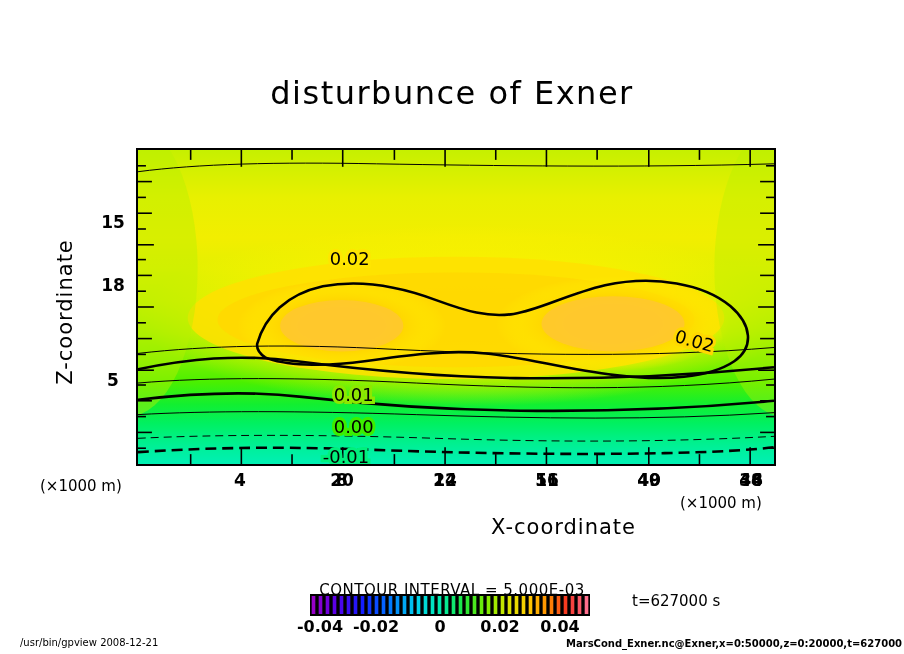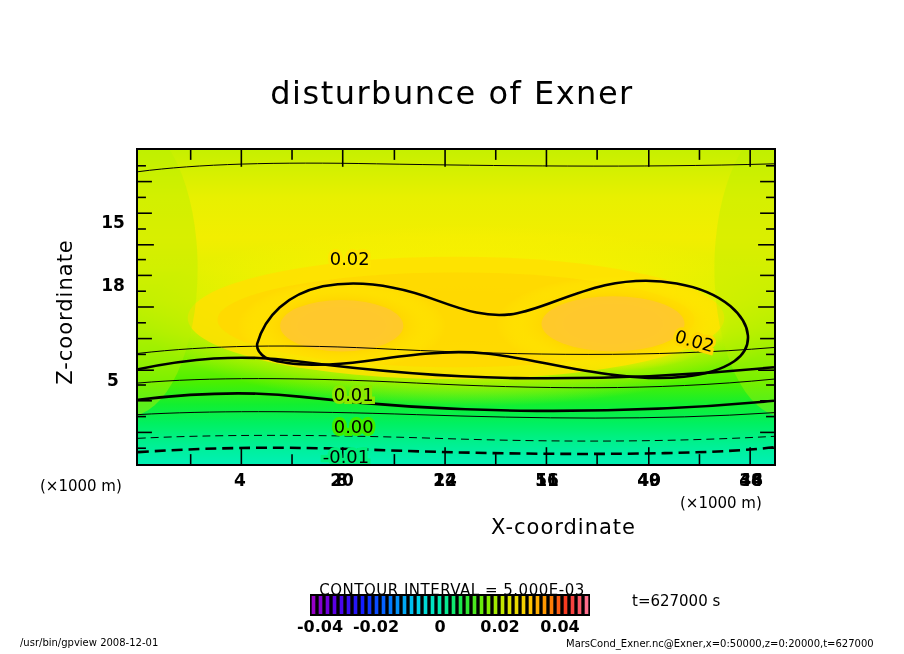--- a/index.html
+++ b/index.html
@@ -107,20 +107,21 @@
     left: 632px; top: 592px;
     font-size: 15px;
   }
   #footer-left {
     left: 20px; top: 637px;
     font-size: 10px;
   }
   #footer-right {
     left: 566px; top: 638px;
     font-size: 10px;
+    font-weight: bold;
   }
 </style>
 </head>
 <body>
 
 <div class="abs" id="plot-title">disturbunce of Exner</div>
 
 <div class="abs" id="plot-frame">
   <svg id="plot-svg" viewBox="0 0 640 318" preserveAspectRatio="none">
     <defs>
@@ -369,14 +370,14 @@
 
 <div class="abs" id="colorbar-ticks">
   <div class="cb-tick" style="left:0px">-0.04</div>
   <div class="cb-tick" style="left:56px">-0.02</div>
   <div class="cb-tick" style="left:120px">0</div>
   <div class="cb-tick" style="left:180px">0.02</div>
   <div class="cb-tick" style="left:240px">0.04</div>
 </div>
 
 <div class="abs" id="time-label">t=627000 s</div>
-<div class="abs" id="footer-left">/usr/bin/gpview  2008-12-01</div>
+<div class="abs" id="footer-left">/usr/bin/gpview  2008-12-21</div>
 <div class="abs" id="footer-right">MarsCond_Exner.nc@Exner,x=0:50000,z=0:20000,t=627000</div>
 
 </body></html>

